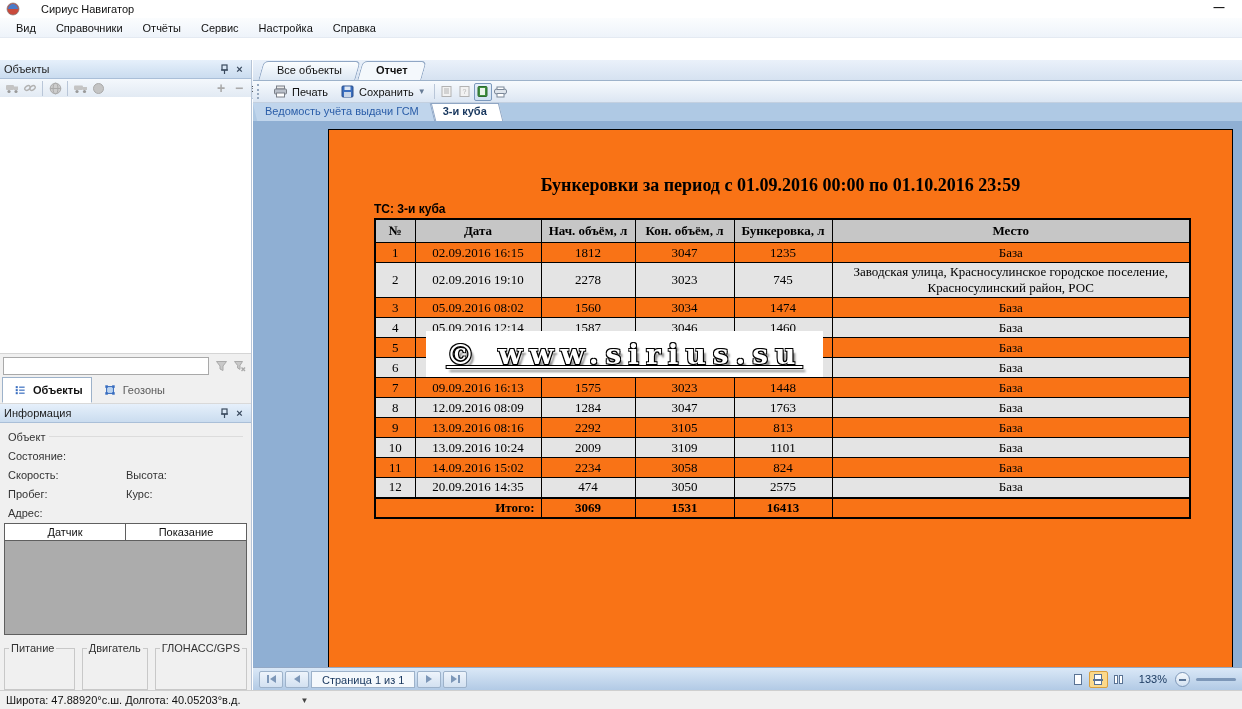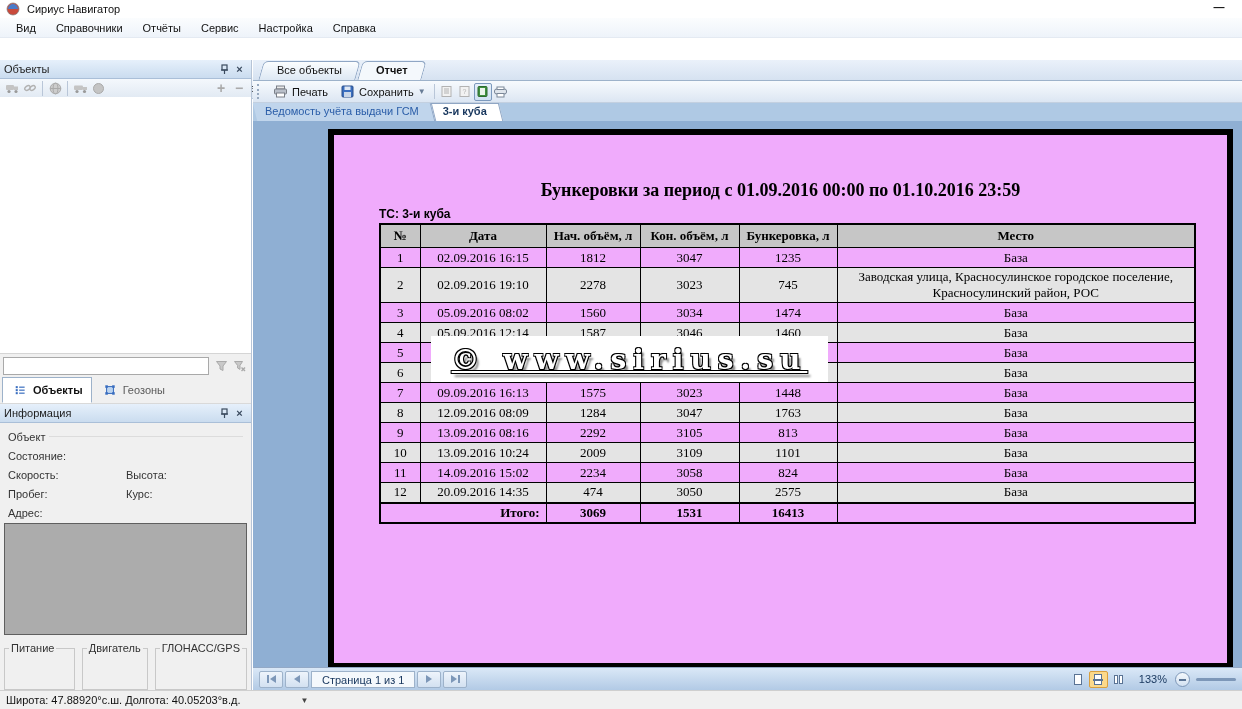--- a/index.html
+++ b/index.html
@@ -2,21 +2,21 @@
 <html><head>
 <meta charset="utf-8">
 <style>
   * { margin:0; padding:0; box-sizing:border-box; }
   html,body { background:#888; }
   #app {
     position:relative; width:1242px; height:709px; overflow:hidden;
     background:#fff; font-family:"Liberation Sans", sans-serif; font-size:11px; color:#1a1a1a;
   }
   
-  #titlebar { position:absolute; left:0; top:0; width:100%; height:18px; background:#fff; display:flex; align-items:center; padding-left:4px; }
+  #titlebar { position:absolute; left:0; top:0; width:100%; height:18px; background:#fff; display:flex; align-items:center; padding-left:4px;gap:14px; }
   #titlebar .apptitle { margin-left:5px; font-size:11px; color:#111; }
   #min-btn { position:absolute; right:14px; top:1px; width:18px; height:14px; text-align:center; color:#111; font-weight:bold; cursor:default; }
   
   #menubar { position:absolute; left:0; top:18px; width:100%; height:20px; background:linear-gradient(#fbfdfe,#eef3fa); display:flex; align-items:center; padding-left:6px; border-bottom:1px solid #e4eaf2; }
   #menubar .mitem { padding:3px 10px; color:#111; }
   
   #toolbar { position:absolute; left:0; top:38px; width:100%; height:22px; background:linear-gradient(#f7fafd,#dce6f3); border-bottom:1px solid #b7c7dc; display:flex; align-items:center; padding-left:12px;margin-top:39px; }
   .ico { width:18px; height:18px; display:inline-flex; align-items:center; justify-content:center; border-radius:2px; flex:none; }
   .sep { width:1px; height:15px; background:#b9c6d8; margin:0 3px; flex:none; }
   .drop { font-size:8px; color:#68渐7; color:#687c96; margin-left:1px; }
@@ -63,21 +63,21 @@
   .tbtn { display:inline-flex; align-items:center; gap:3px; padding:1px 5px; color:#111; border-radius:2px; }
   .tbtn-pressed { border:1px solid #7c99bd; background:linear-gradient(#e7f0fa,#cfe0f2); }
   #subtabs { height:18px; background:#afc9e4; display:flex; align-items:stretch; padding-left:2px; flex:none; }
   .rtab { position:relative; padding:2px 14px 0 10px; color:#2a5da8; }
   .rtab::before { content:""; position:absolute; inset:0; transform:skewX(14deg); border-right:1px solid #8fa6c4; background:#c0d5ec; }
   .rtab.active::before { background:#fff; border:1px solid #8fa6c4; border-bottom:none; }
   .rtab.active { color:#17365d; font-weight:bold; }
   .rtab span { position:relative; }
   
   #viewport { flex:1; position:relative; background:#8fafd3; overflow:hidden; }
-  #page { position:absolute; left:75px; top:8px; width:905px; height:540px; background:#f0abfc; border:6px solid #000000; }
+  #page { position:absolute; left:75px; top:8px; width:905px; height:540px; background:#f97316; border:1px solid #000000; }
   #rpt-title { position:absolute; left:0; top:45px; width:100%; text-align:center; font:bold 18px "Liberation Serif", serif; color:#000; }
   #rpt-subtitle { position:absolute; left:45px; top:72px; font:bold 12px "Liberation Sans", sans-serif; color:#000; }
   .rpt-table { position:absolute; left:45px; top:88px; width:817px; border-collapse:collapse; table-layout:fixed; border:2px solid #000; font:13px "Liberation Serif", serif; color:#000; }
   .rpt-table th { background:#c6c6c6; border:1px solid #000; font-weight:bold; padding:3px 2px; }
   .rpt-table td { border:1px solid #000; text-align:center; padding:1px 3px; height:20px; }
   .rpt-table tbody tr:nth-child(even) { background:#e4e4e4; }
   .rpt-table tfoot td { font-weight:bold; border-top:2px solid #000; }
   .rpt-table tfoot .total-label { text-align:right; padding-right:6px; }
   #watermark { position:absolute; left:97px; top:201px; width:397px; height:46px; background:#fff; display:flex; align-items:center; justify-content:center; z-index:5; }
   #watermark span {
@@ -394,20 +394,24 @@
           <span>Объект</span>
         </div>
       <div class="fld" style="grid-column:1/3">Состояние:</div>
       <div class="fld">Скорость:</div>
       <div class="fld">Высота:</div>
       <div class="fld">Пробег:</div>
       <div class="fld">Курс:</div>
       <div class="fld" style="grid-column:1/3">Адрес:</div>
     </div>
     <div id="sensor">
+      <div class="shead">
+        <div>Датчик</div>
+        <div>Показание</div>
+      </div>
       <div class="sbody"></div>
     </div>
     <div id="gboxes">
       <fieldset id="gb-power">
           <legend>Питание</legend>
         </fieldset>
       <fieldset id="gb-engine">
           <legend>Двигатель</legend>
         </fieldset>
       <fieldset id="gb-gnss">

